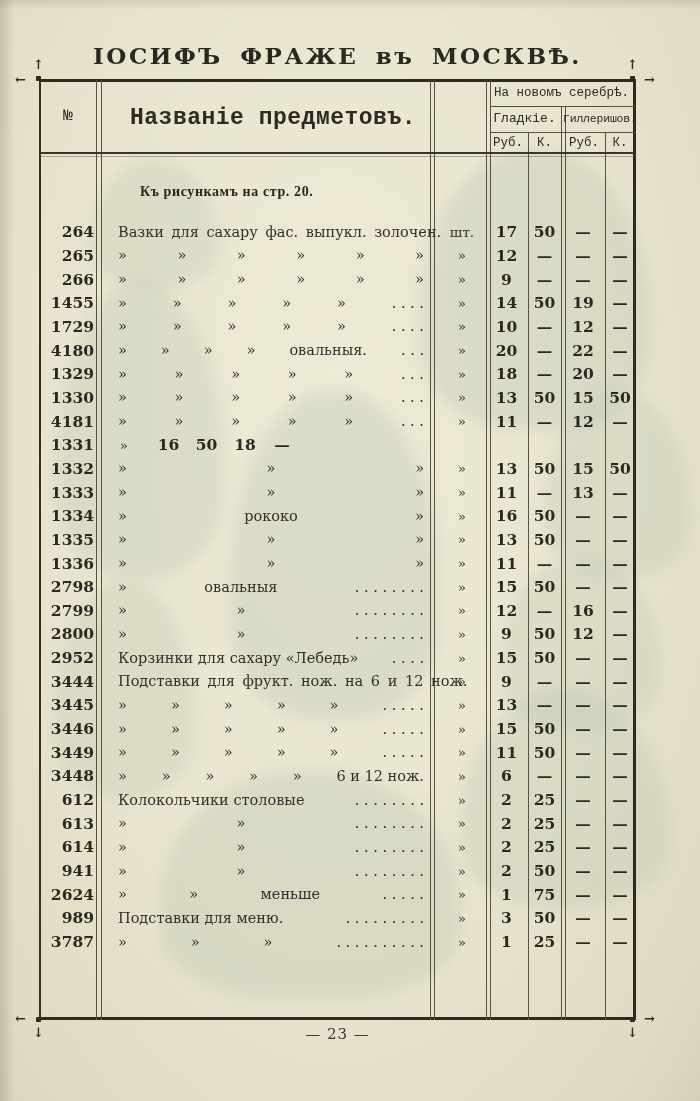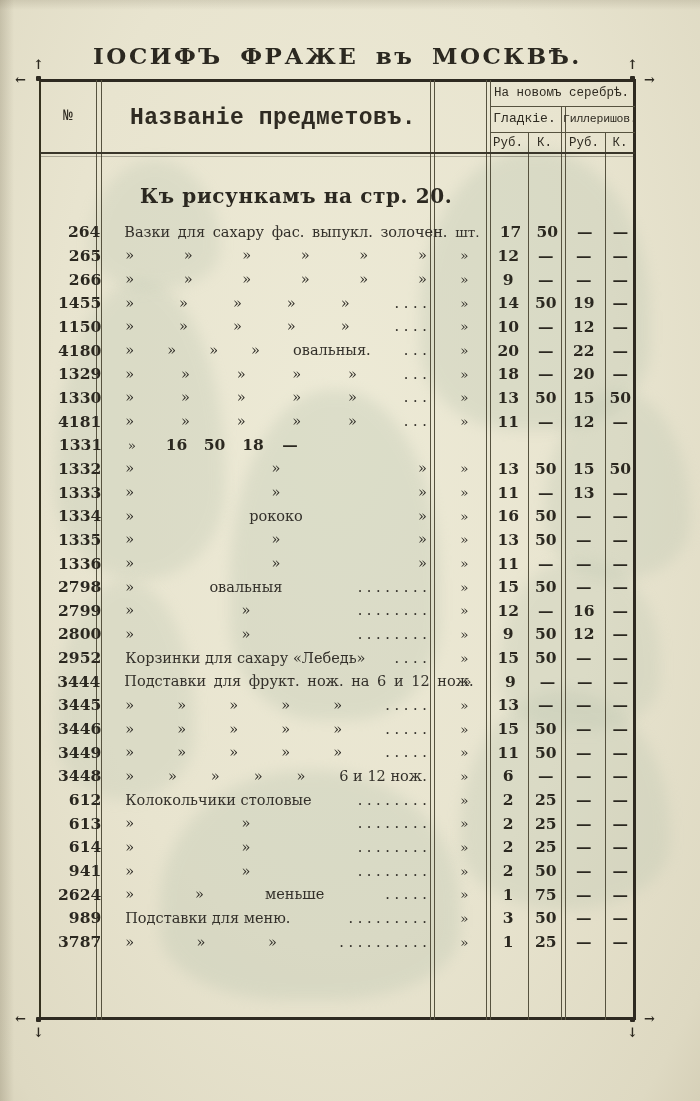--- a/index.html
+++ b/index.html
@@ -50,26 +50,26 @@
   .hdr-name{left:104px;top:105px;width:338px;font-size:23px;font-weight:bold;letter-spacing:.5px;}
   .hdr-group{left:488px;top:86px;width:147px;font-size:12.5px;}
   .hdr-subL{left:488px;top:111px;width:73px;font-size:13px;}
   .hdr-subR{left:563px;top:112px;width:60px;font-size:11.5px;letter-spacing:-.2px;}
   .hdr-rub1{left:488px;top:136px;width:40px;font-size:12.5px;}
   .hdr-kop1{left:528px;top:136px;width:33px;font-size:12.5px;}
   .hdr-rub2{left:563px;top:136px;width:42px;font-size:12.5px;}
   .hdr-kop2{left:605px;top:136px;width:30px;font-size:12.5px;}
 
   .section-heading{
-    position:absolute;left:140px;top:184px;font-size:20px;font-weight:bold;letter-spacing:.6px;color:#2b2820;
+    position:absolute;left:140px;top:184px;font-size:14px;font-weight:bold;letter-spacing:.6px;color:#2b2820;font-family:Liberation Serif, serif;
   }
 
   
   .rows{position:absolute;left:40px;top:220px;width:595px;}
-  .row{display:flex;height:23.66px;align-items:center;padding-left:8px;}
+  .row{display:flex;height:23.66px;align-items:center;}
   .c{box-sizing:border-box;}
   .c-no{width:56px;text-align:right;padding-right:2px;font-weight:bold;font-size:15.5px;color:#2b2820;}
   .c-name{width:338px;padding-left:22px;padding-right:10px;font-size:14.5px;word-spacing:3px;white-space:nowrap;color:#33302a;}
   .c-name.spread{display:flex;justify-content:space-between;align-items:baseline;word-spacing:normal;}
   .c-name.spread span{white-space:nowrap;}
   .c-unit{width:56px;text-align:center;font-size:13.5px;color:#33302a;}
   .c-r1{width:38px;text-align:center;padding-right:5px;font-weight:bold;font-size:15.5px;color:#2b2820;}
   .c-k1{width:33px;text-align:center;font-weight:bold;font-size:15.5px;color:#2b2820;}
   .c-r2{width:44px;text-align:center;font-weight:bold;font-size:15.5px;color:#2b2820;}
   .c-k2{width:30px;text-align:center;font-weight:bold;font-size:15.5px;color:#2b2820;}
@@ -202,21 +202,21 @@
             <span>. . . .</span>
           </div>
     <div class="c c-unit">»</div>
     <div class="c c-r1">14</div>
     <div class="c c-k1">50</div>
     <div class="c c-r2">19</div>
     <div class="c c-k2">—</div>
   </div>
 
   <div class="row">
-    <div class="c c-no">1150</div>
+    <div class="c c-no">1729</div>
     <div class="c c-name spread">
             <span>»</span>
             <span>»</span>
             <span>»</span>
             <span>»</span>
             <span>»</span>
             <span>. . . .</span>
           </div>
     <div class="c c-unit">»</div>
     <div class="c c-r1">10</div>
@@ -597,15 +597,16 @@
             <span>. . . . . . . . . .</span>
           </div>
     <div class="c c-unit">»</div>
     <div class="c c-r1">1</div>
     <div class="c c-k1">25</div>
     <div class="c c-r2">—</div>
     <div class="c c-k2">—</div>
   </div>
 </div>
 
+    <div class="page-number">— 23 —</div>
 
   </div>
 </div>
 
 </body></html>

